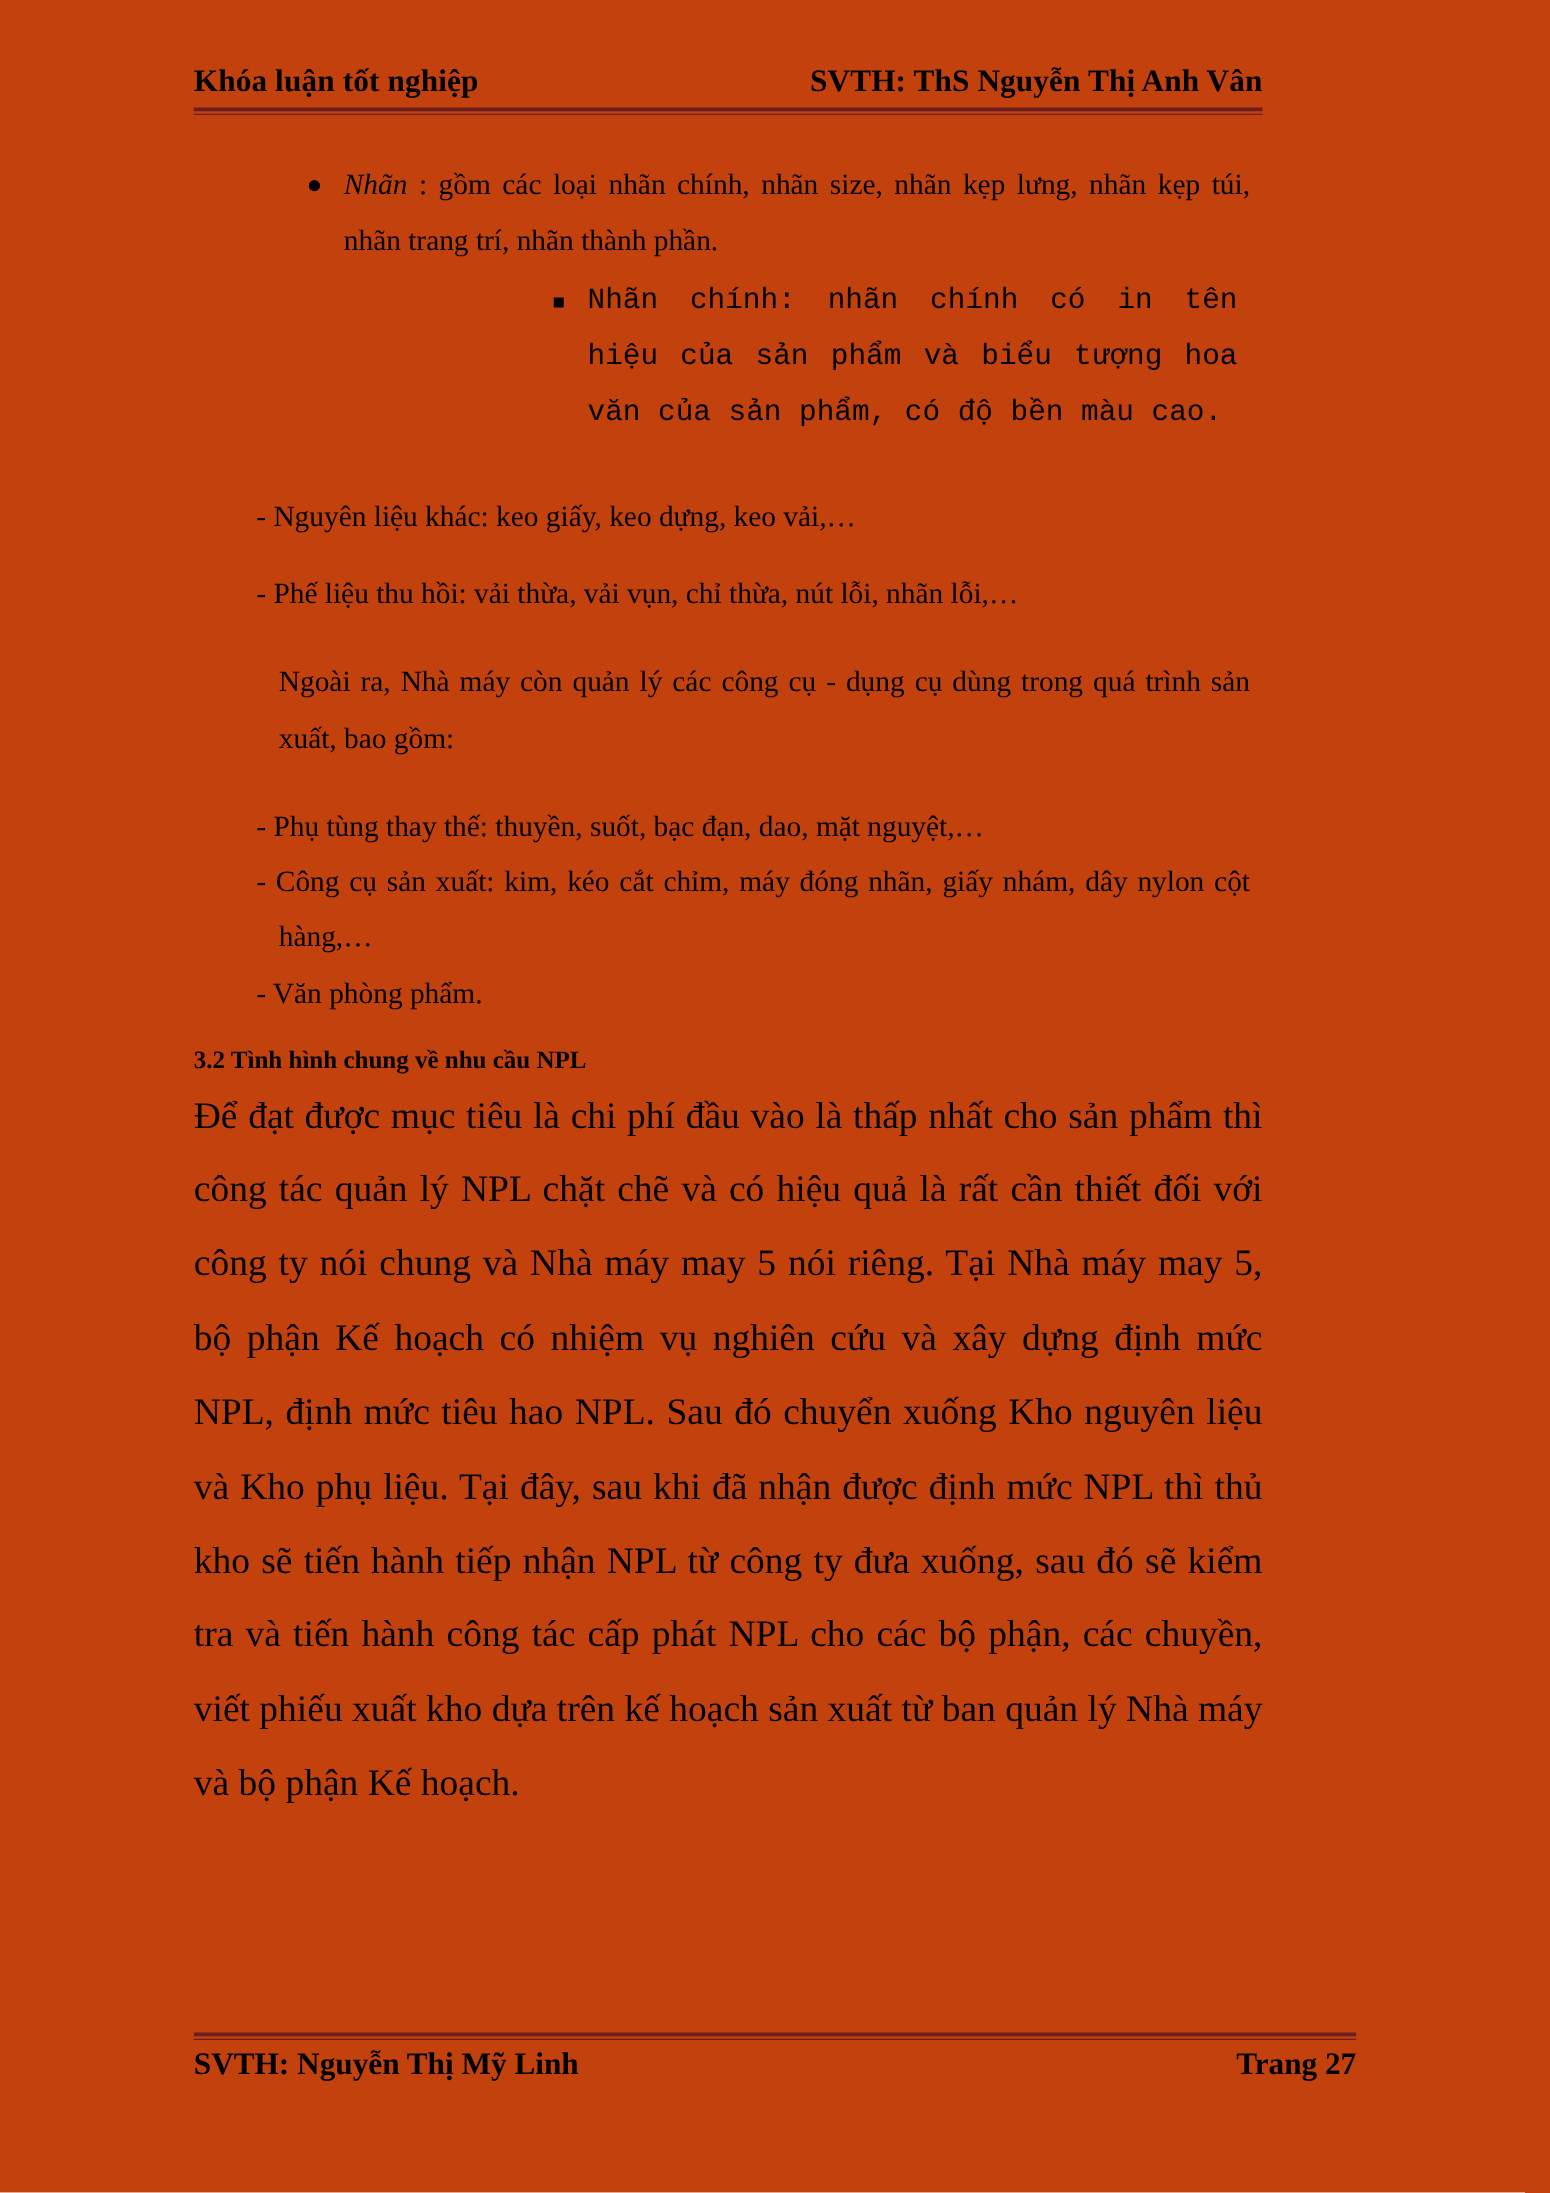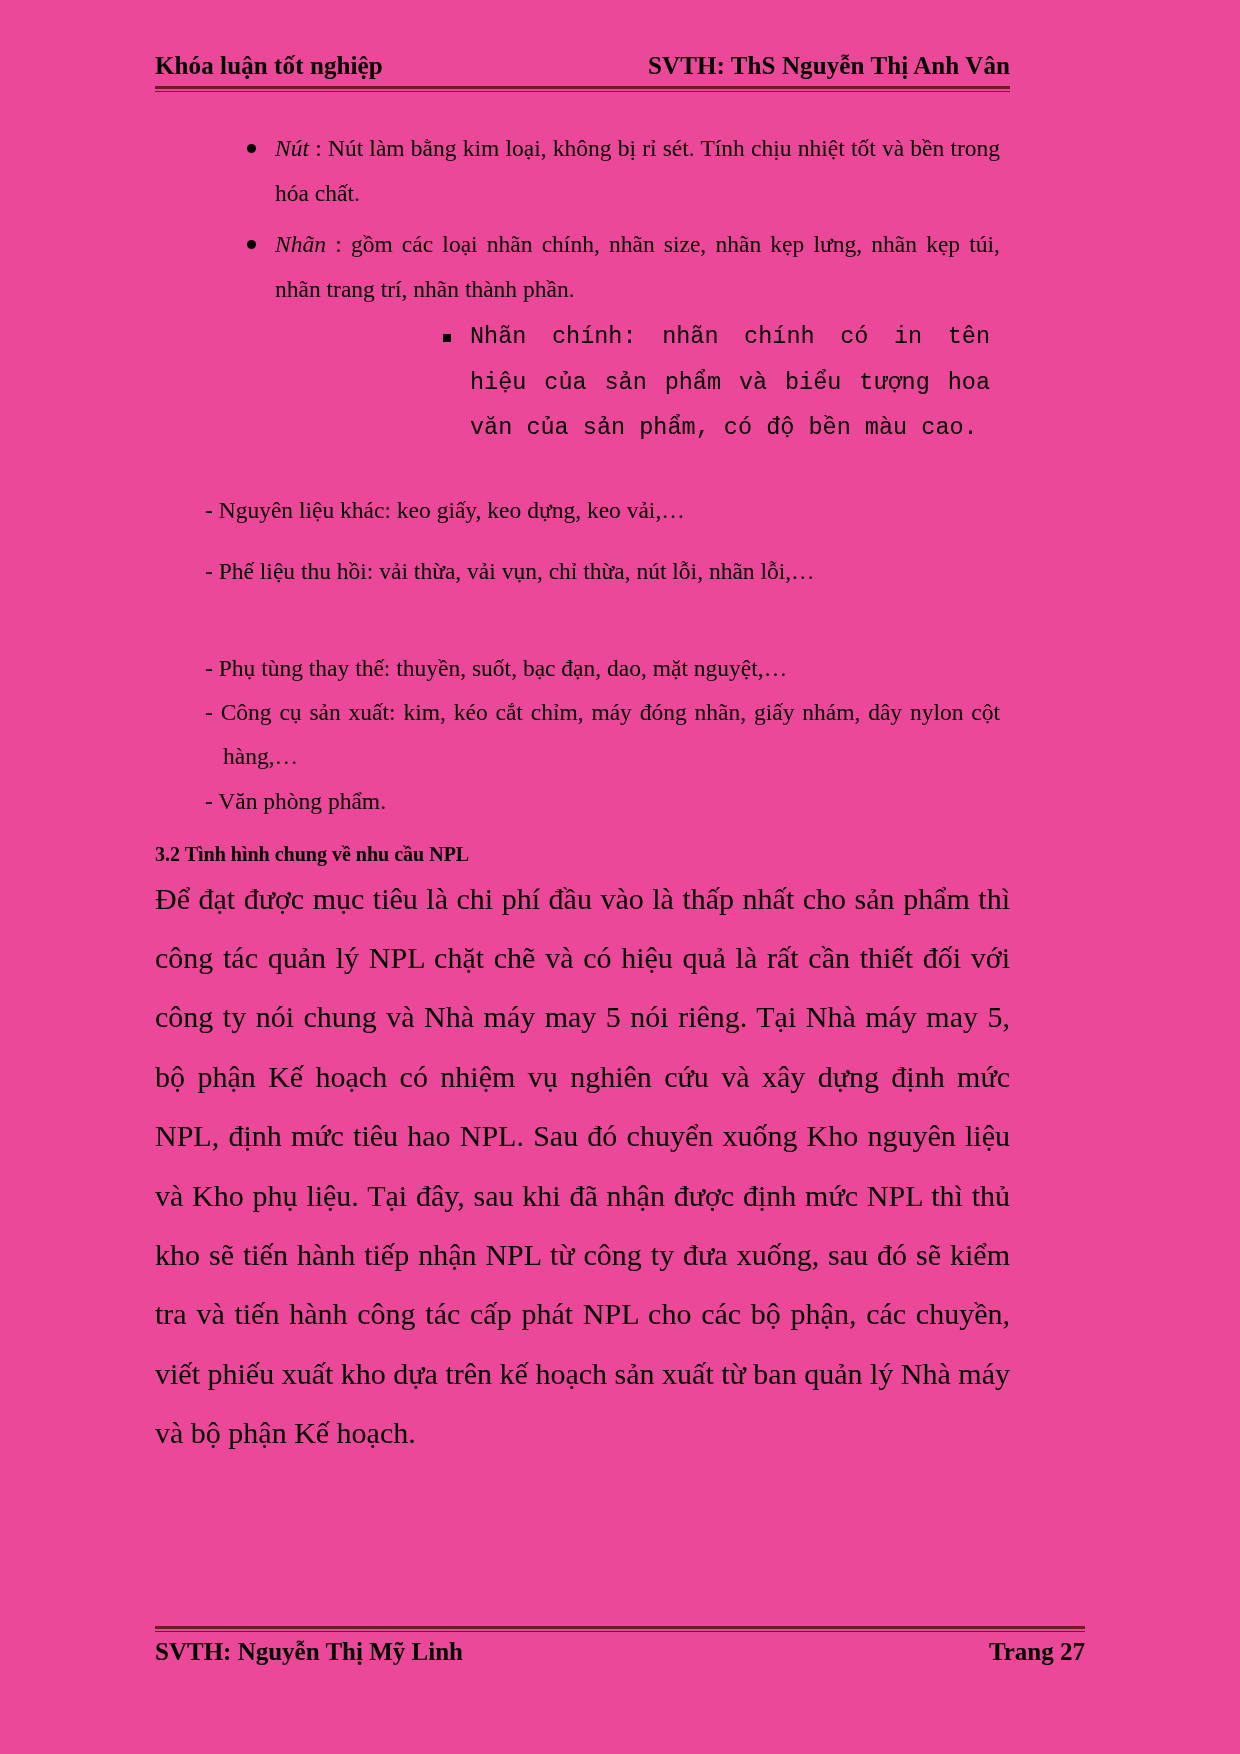--- a/index.html
+++ b/index.html
@@ -4,21 +4,21 @@
 <style>
   html, body {
     margin: 0;
     padding: 0;
     background: #ffffff;
   }
   .page {
     position: relative;
     width: 1240px;
     height: 1754px;
-    background: #ec4899;
+    background: #c2410c;
     box-sizing: border-box;
     font-family: "Liberation Serif", "DejaVu Serif", serif;
     color: #000000;
     overflow: hidden;
   }
   .content-frame {
     position: absolute;
     left: 155px;
     top: 52px;
     width: 855px;
@@ -170,23 +170,20 @@
     <div class="running-head">
       <span class="left">Khóa luận tốt nghiệp</span>
       <span class="right">SVTH: ThS Nguyễn Thị Anh Vân</span>
     </div>
     <div class="rule-double"></div>
 
     <div class="body-area">
 
       <ul class="level1">
 
-        <li class="b1">
-          <span class="term">Nút</span><span> : </span><span>Nút làm bằng kim loại, không bị rỉ sét. Tính chịu nhiệt tốt và bền trong hóa chất.</span>
-        </li>
 
         <li class="b1">
           <span class="term">Nhãn</span><span> : </span><span>gồm các loại nhãn chính, nhãn size, nhãn kẹp lưng, nhãn kẹp túi, nhãn trang trí, nhãn thành phần.</span>
 
           <ul class="level2">
             <li class="b2">Nhãn chính: nhãn chính có in tên hiệu của sản phẩm và biểu tượng hoa văn của sản phẩm, có độ bền màu cao.</li>
           </ul>
         </li>
 
       </ul>
@@ -195,20 +192,21 @@
 
       <div>
         <div class="gap-md"></div>
         <p class="dash">- Nguyên liệu khác: keo giấy, keo dựng, keo vải,…</p>
         <div class="gap-md"></div>
         <p class="dash">- Phế liệu thu hồi: vải thừa, vải vụn, chỉ thừa, nút lỗi, nhãn lỗi,…</p>
       </div>
 
       <div class="gap-lg"></div>
 
+      <p class="plain">Ngoài ra, Nhà máy còn quản lý các công cụ - dụng cụ dùng trong quá trình sản xuất, bao gồm:</p>
 
       <div class="gap-lg"></div>
 
       <div>
         <p class="dash tight">- Phụ tùng thay thế: thuyền, suốt, bạc đạn, dao, mặt nguyệt,…</p>
         <p class="dash tight">- Công cụ sản xuất: kim, kéo cắt chỉm, máy đóng nhãn, giấy nhám, dây nylon cột hàng,…</p>
         <p class="dash tight">- Văn phòng phẩm.</p>
       </div>
 
       <div class="gap-md"></div>

